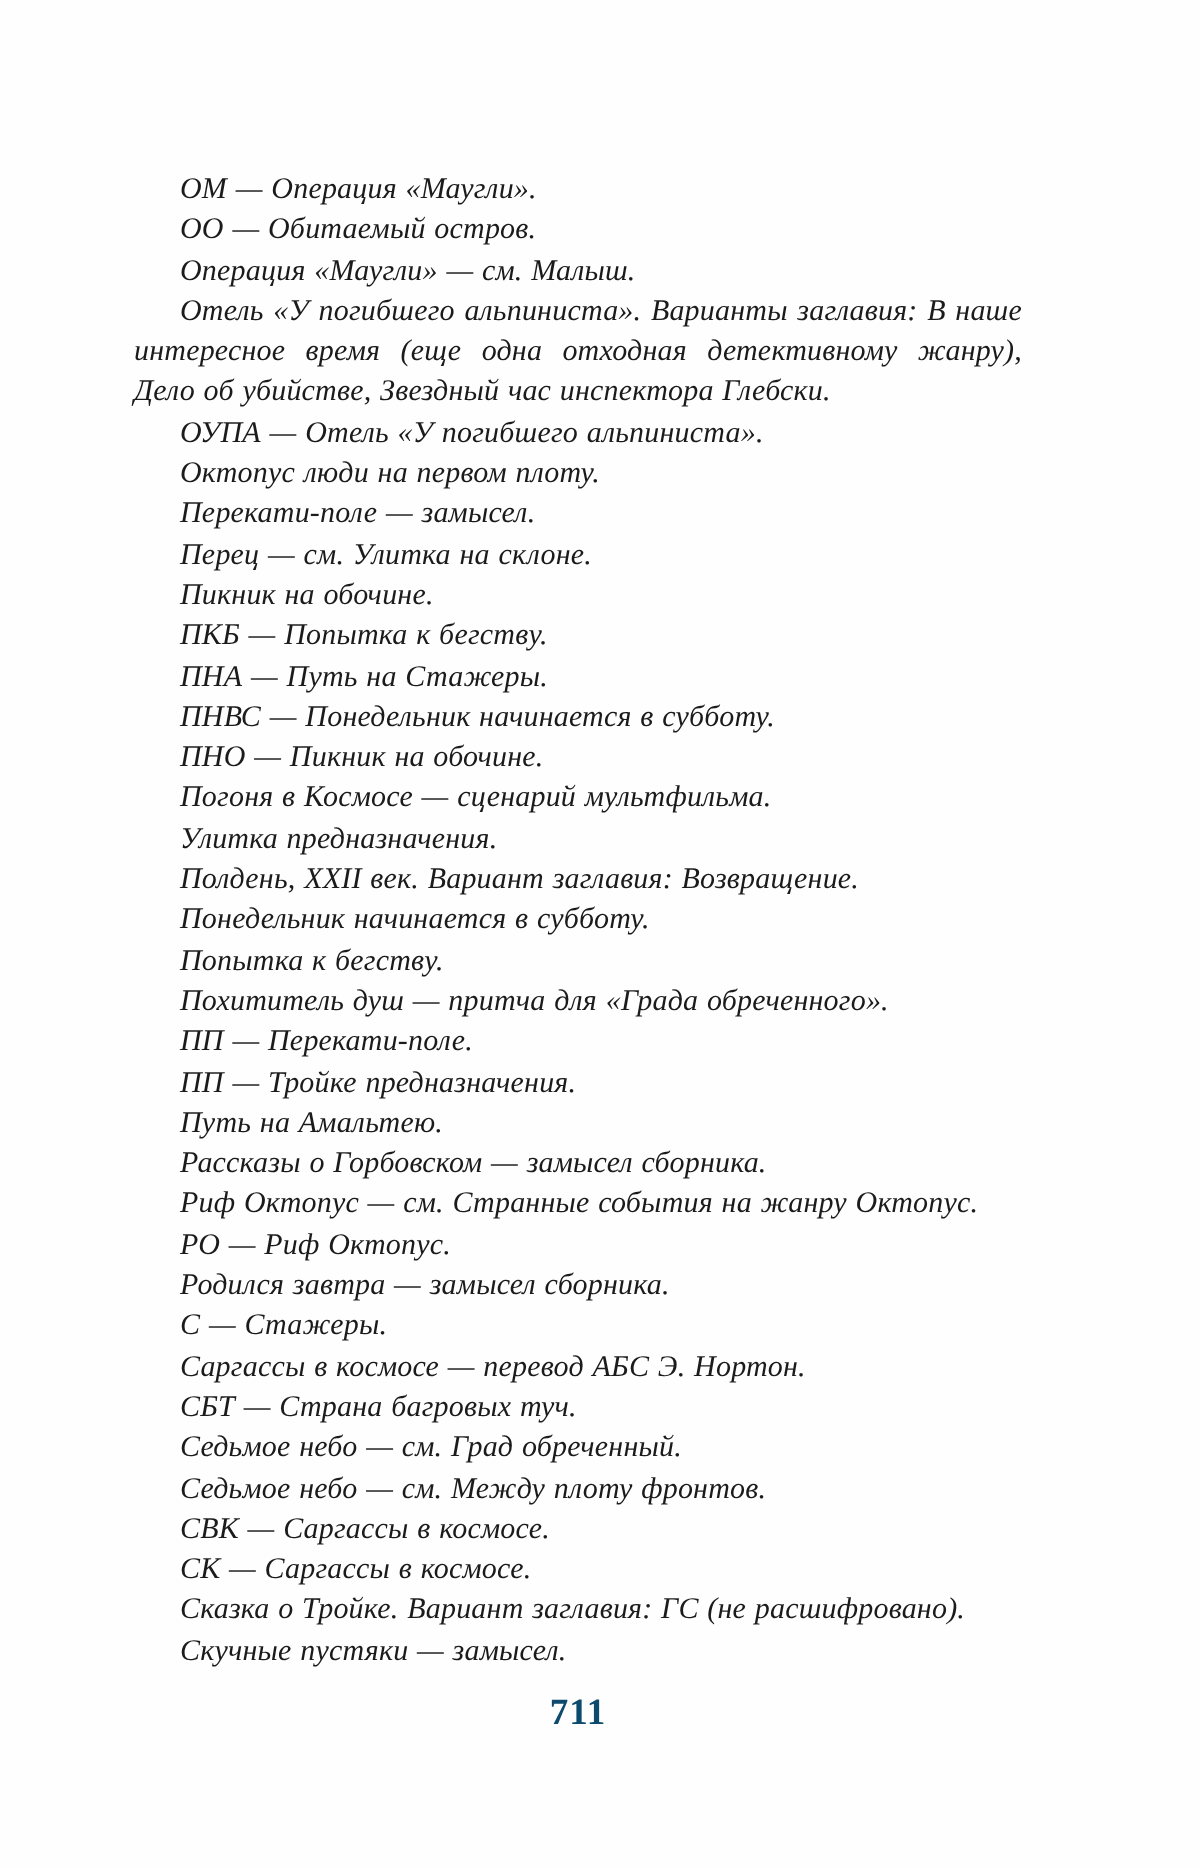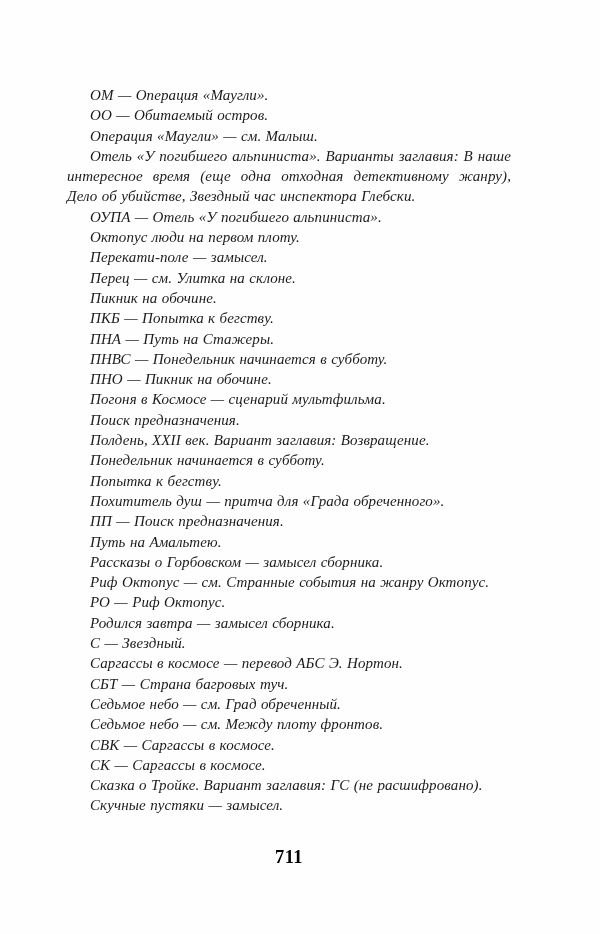--- a/index.html
+++ b/index.html
@@ -41,21 +41,21 @@
     font-style: italic;
   }
   .folio {
     position: absolute;
     left: 67px;
     top: 847px;
     width: 444px;
     text-align: center;
     font-size: 18.5px;
     font-weight: bold;
-    color: #000000;
+    color: #0c4a6e;
     letter-spacing: 0.5px;
   }
 </style>
 </head>
 <body>
 
 <div class="page">
   <div class="text-block">
 
   <p>ОМ — Операция «Маугли».</p>
@@ -65,32 +65,33 @@
       <p>ОУПА — Отель «У погибшего альпиниста».</p>
       <p>Октопус люди на первом плоту.</p>
       <p>Перекати-поле — замысел.</p>
       <p>Перец — см. Улитка на склоне.</p>
       <p>Пикник на обочине.</p>
       <p>ПКБ — Попытка к бегству.</p>
       <p>ПНА — Путь на Стажеры.</p>
       <p>ПНВС — Понедельник начинается в субботу.</p>
       <p>ПНО — Пикник на обочине.</p>
       <p>Погоня в Космосе — сценарий мультфильма.</p>
-      <p>Поиск предназначения.</p>
+      <p>Улитка предназначения.</p>
       <p>Полдень, XXII век. Вариант заглавия: Возвращение.</p>
       <p>Понедельник начинается в субботу.</p>
       <p>Попытка к бегству.</p>
       <p>Похититель душ — притча для «Града обреченного».</p>
-      <p>ПП — Поиск предназначения.</p>
+      <p>ПП — Перекати-поле.</p>
+      <p>ПП — Тройке предназначения.</p>
       <p>Путь на Амальтею.</p>
       <p>Рассказы о Горбовском — замысел сборника.</p>
       <p>Риф Октопус — см. Странные события на жанру Октопус.</p>
       <p>РО — Риф Октопус.</p>
       <p>Родился завтра — замысел сборника.</p>
-      <p>С — Звездный.</p>
+      <p>С — Стажеры.</p>
       <p>Саргассы в космосе — перевод АБС Э. Нортон.</p>
       <p>СБТ — Страна багровых туч.</p>
       <p>Седьмое небо — см. Град обреченный.</p>
       <p>Седьмое небо — см. Между плоту фронтов.</p>
       <p>СВК — Саргассы в космосе.</p>
       <p>СК — Саргассы в космосе.</p>
       <p>Сказка о Тройке. Вариант заглавия: ГС (не расшифровано).</p>
       <p>Скучные пустяки — замысел.</p>
     </div>
   <div class="folio">711</div>

